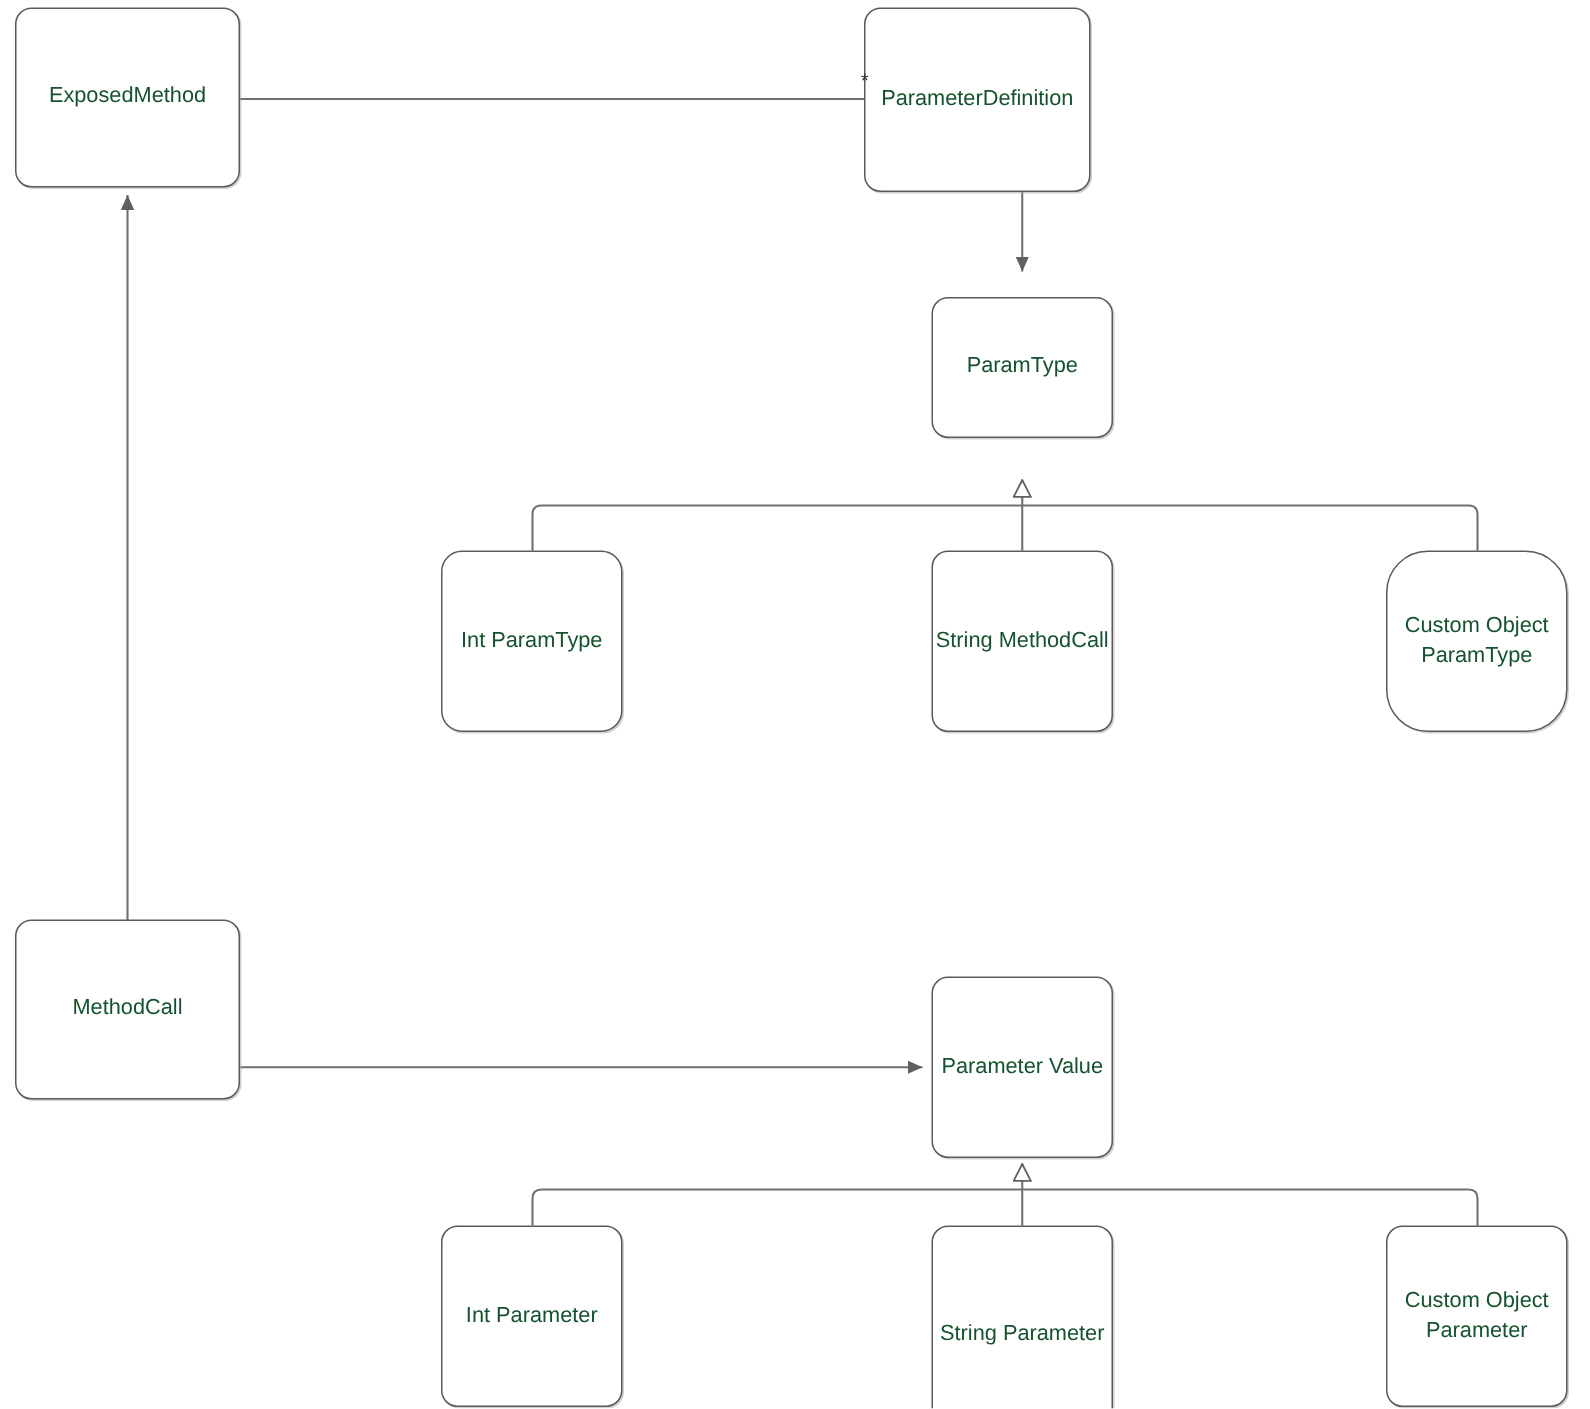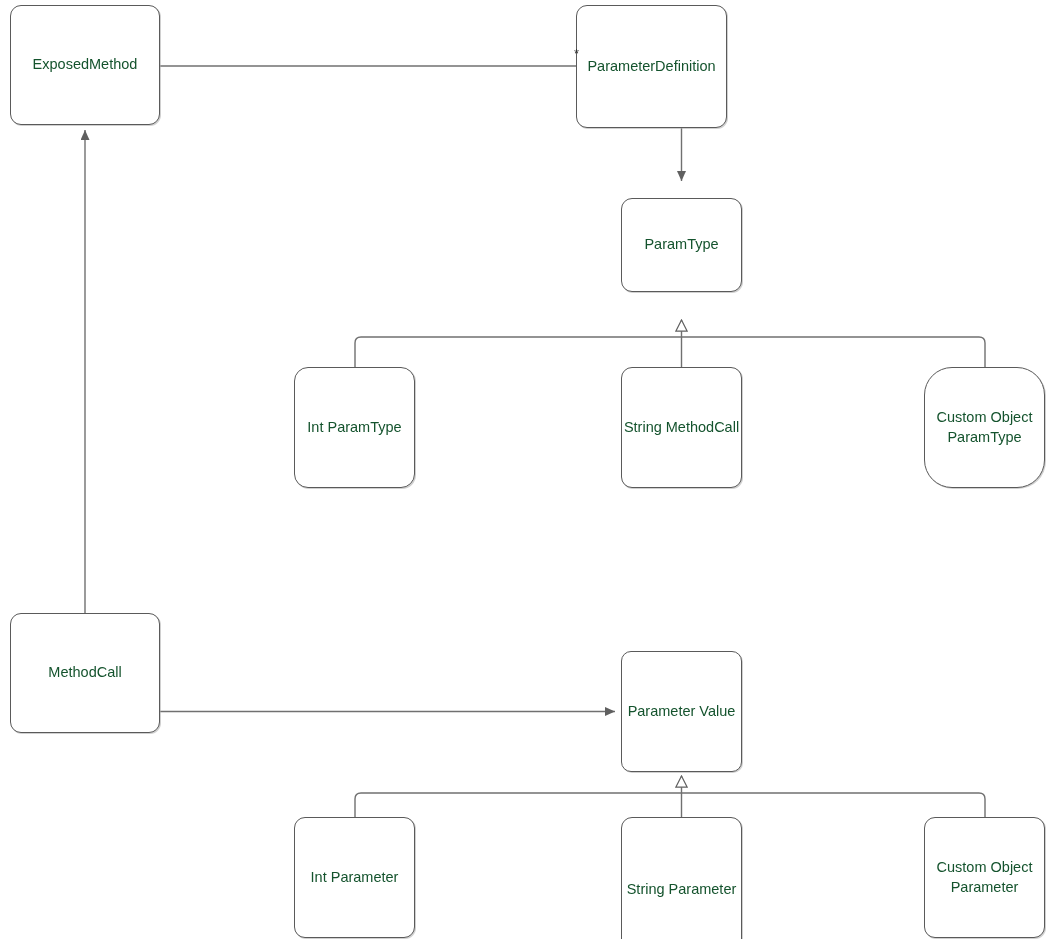--- a/index.html
+++ b/index.html
@@ -124,21 +124,21 @@
   </div>
 
   <div class="node" style="left:924px; top:367px; width:121px; height:121px;border-radius:28px;">
     <span class="label wrap">Custom Object ParamType</span>
   </div>
 
   <div class="node" style="left:10px; top:613px; width:150px; height:120px;">
     <span class="label">MethodCall</span>
   </div>
 
-  <div class="node" style="left:621px; top:651px; width:121px; height:121px;border-radius:10px;">
+  <div class="node" style="left:621px; top:651px; width:121px; height:121px;">
     <span class="label wrap">Parameter Value</span>
   </div>
 
   <div class="node" style="left:294px; top:817px; width:121px; height:121px;">
     <span class="label">Int Parameter</span>
   </div>
 
   <div class="node" style="left:621px; top:817px; width:121px; height:145px;">
     <span class="label wrap">String Parameter</span>
   </div>

